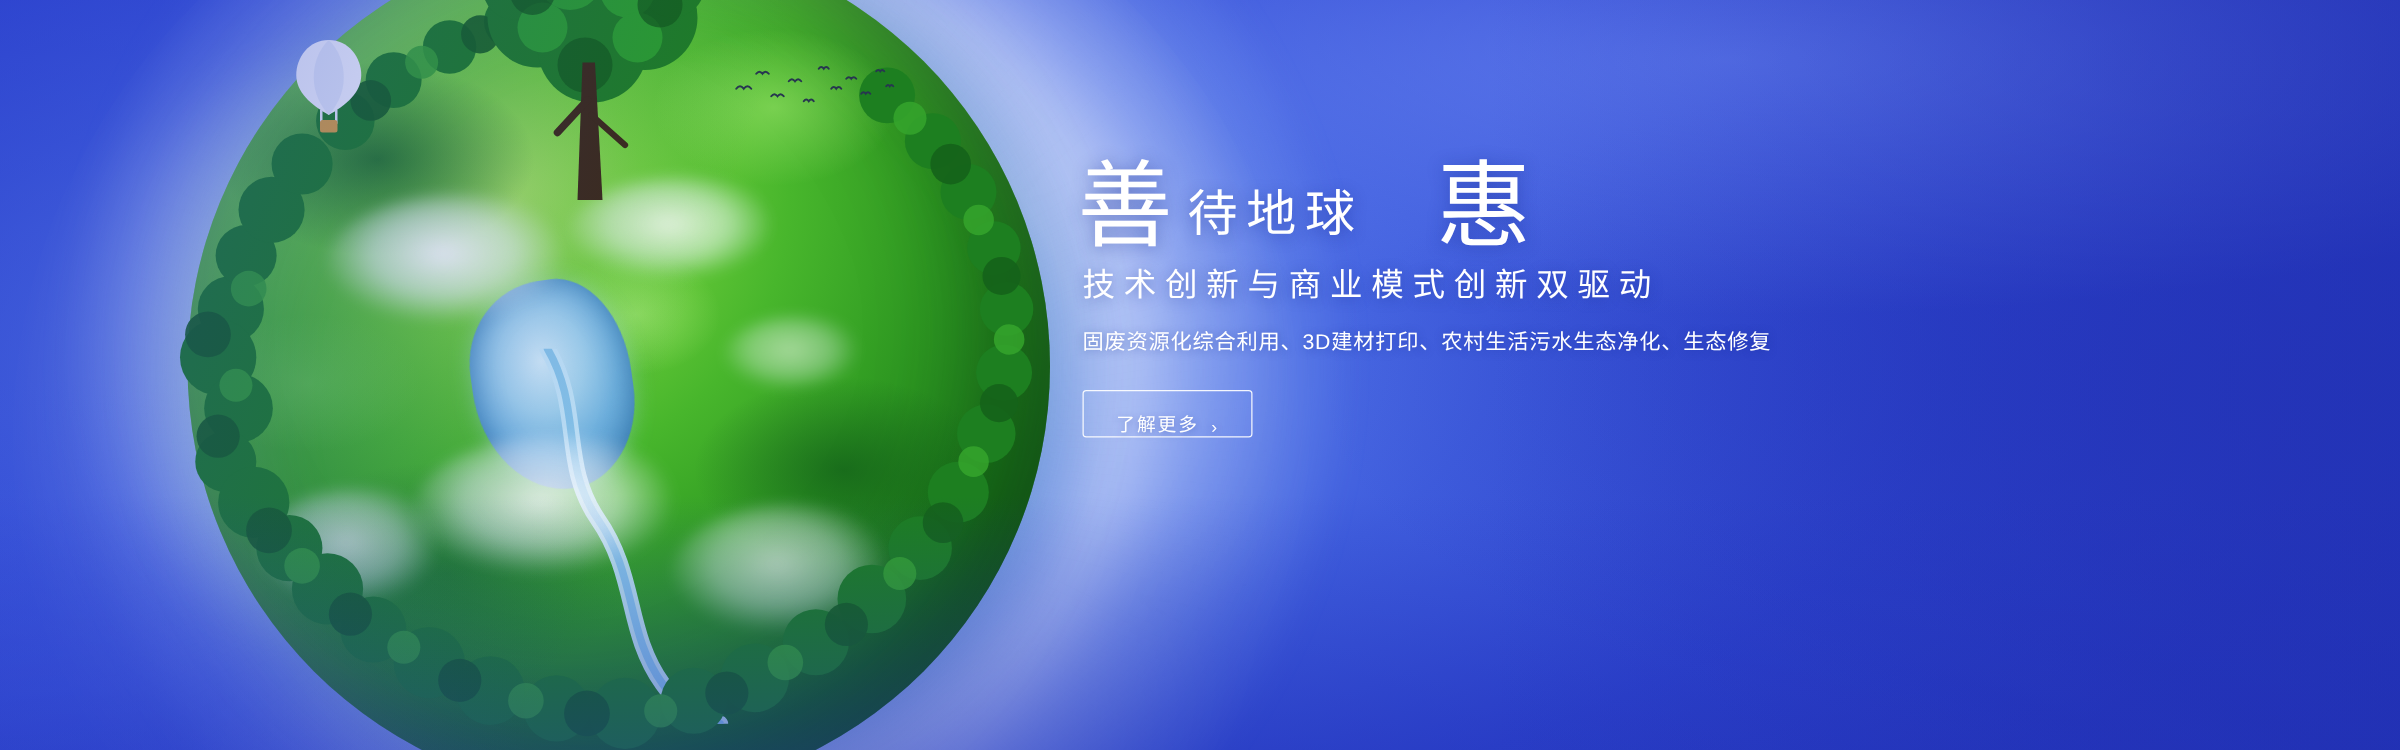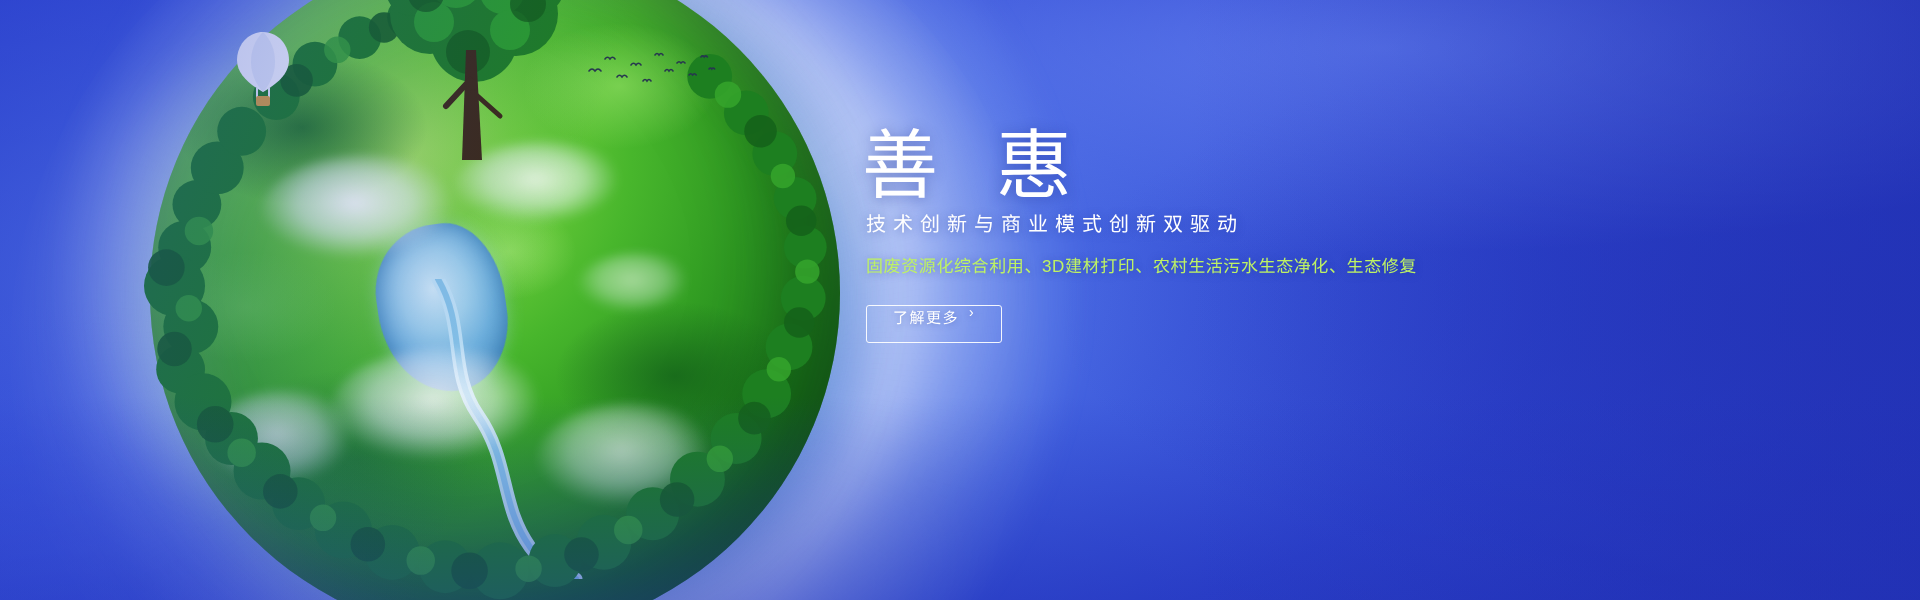--- a/index.html
+++ b/index.html
@@ -236,42 +236,42 @@
     line-height: 1;
     font-weight: 400;
     letter-spacing: 7px;
     margin-left: 12px;
     padding-bottom: 6px;
     text-shadow: 0 2px 12px rgba(20,40,140,0.45);
   }
 
   .subhead {
     margin: 14px 0 0 4px;
-    font-size: 20px;
+    font-size: 26px;
     line-height: 1.25;
     font-weight: 400;
     color: #ffffff;
     letter-spacing: 7px;
     white-space: nowrap;
     text-shadow: 0 1px 10px rgba(20,40,140,0.40);
   }
 
   .desc {
     margin: 18px 0 0 4px;
     font-size: 17px;
     line-height: 1.4;
-    color: #bef264;
+    color: #ffffff;
     letter-spacing: 0.6px;
     white-space: nowrap;
     text-shadow: 0 1px 8px rgba(20,40,140,0.40);
   }
 
   .cta {
     display: inline-flex;
-    align-items: flex-start;
+    align-items: flex-end;
     justify-content: center;
     gap: 10px;
     margin: 26px 0 0 4px;
     padding: 0 26px;
     height: 38px;
     min-width: 114px;
     border: 1px solid rgba(255,255,255,0.92);
     border-radius: 3px;
     background: transparent;
     color: #ffffff;
@@ -449,20 +449,21 @@
     </svg>
   </div>
 
   <div class="bg-vignette"></div>
 
   <div class="copy">
 
     <h1 class="headline">
       <span class="hl-group">
         <span class="hl-big">善</span>
+        <span class="hl-small">待地球</span>
       </span>
       <span class="hl-group">
         <span class="hl-big">惠</span>
       </span>
     </h1>
 
     <div class="subhead">技术创新与商业模式创新双驱动</div>
 
     <div class="desc">固废资源化综合利用、3D建材打印、农村生活污水生态净化、生态修复</div>
 

